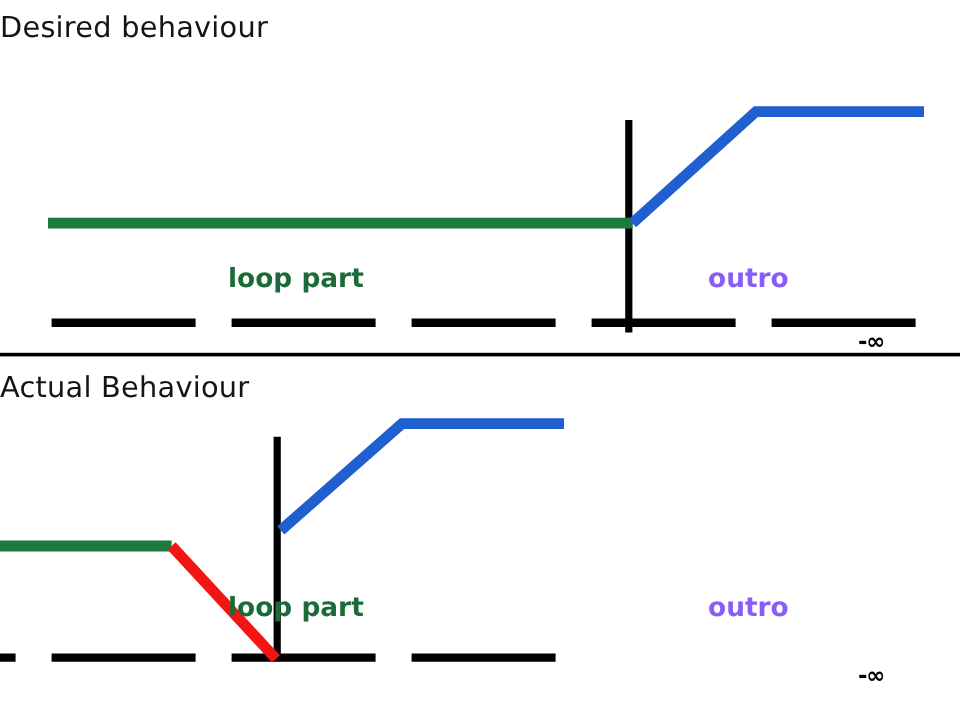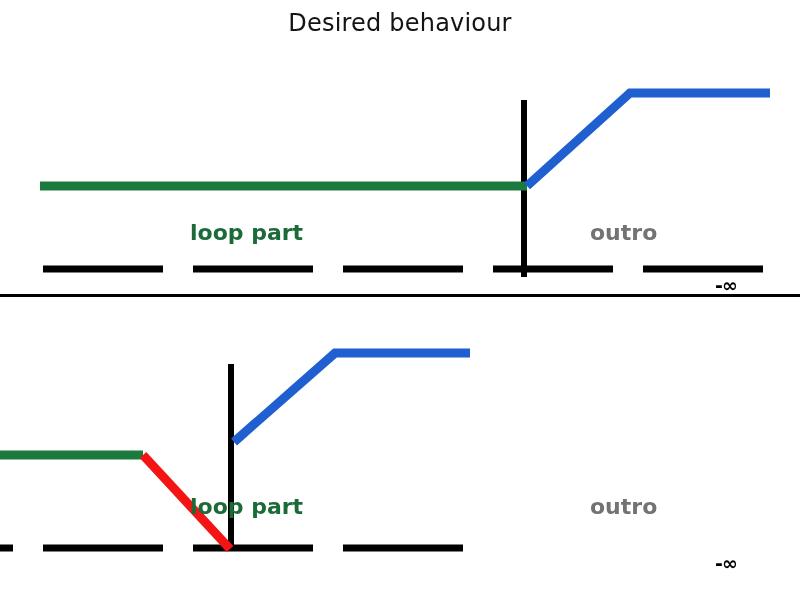--- a/index.html
+++ b/index.html
@@ -36,21 +36,21 @@
     top: 294px;
     width: 800px;
     height: 3px;
     background: #000000;
   }
 
   .panel-title {
     position: absolute;
     left: 0;
     width: 800px;
-    text-align: center;
+    text-align: left;
     font-size: 24px;
     color: #141414;
     letter-spacing: 0.2px;
     white-space: nowrap;
   }
   #title-top    { top: 9px; }
   #title-bottom { top: 9px; }
 
   .plot {
     position: absolute;
@@ -60,21 +60,21 @@
     height: 295px;
   }
 
   .region-label {
     position: absolute;
     font-size: 22px;
     white-space: nowrap;
     font-weight: bold;
   }
   .label-loop  { color: #1b6b39; }
-  .label-outro { color: #737373; }
+  .label-outro { color: #8b5cf6; }
 
   .infinity-label {
     position: absolute;
     font-size: 19px;
     font-weight: bold;
     color: #000000;
     letter-spacing: -1px;
     white-space: nowrap;
   }
 </style>
@@ -107,20 +107,21 @@
 
     <div class="region-label label-outro" style="left:590px; top:220px;">outro</div>
 
     <div class="infinity-label" style="left:715px; top:274px;">-∞</div>
   </div>
 
   <div class="panel-divider"></div>
 
   <div class="panel" id="panel-bottom">
 
+    <div class="panel-title" id="title-bottom">Actual Behaviour</div>
 
     <svg class="plot" id="plot-bottom" viewBox="300 300 800 300" style="height:300px" preserveAspectRatio="none">
       <g id="baseline-bottom">
           <line x1="43" x2="163" y1="548" y2="548" stroke="#000000" stroke-width="7"></line>
           <line x1="193" x2="313" y1="548" y2="548" stroke="#000000" stroke-width="7"></line>
           <line x1="343" x2="463" y1="548" y2="548" stroke="#000000" stroke-width="7"></line>
           <line x1="493" x2="613" y1="548" y2="548" stroke="#000000" stroke-width="7"></line>
           <line x1="643" x2="763" y1="548" y2="548" stroke="#000000" stroke-width="7"></line>
         </g>
       <line id="divider-bottom" stroke-linecap="butt" x1="531" x2="531" y1="364" y2="551" stroke="#000000" stroke-width="6"></line>

